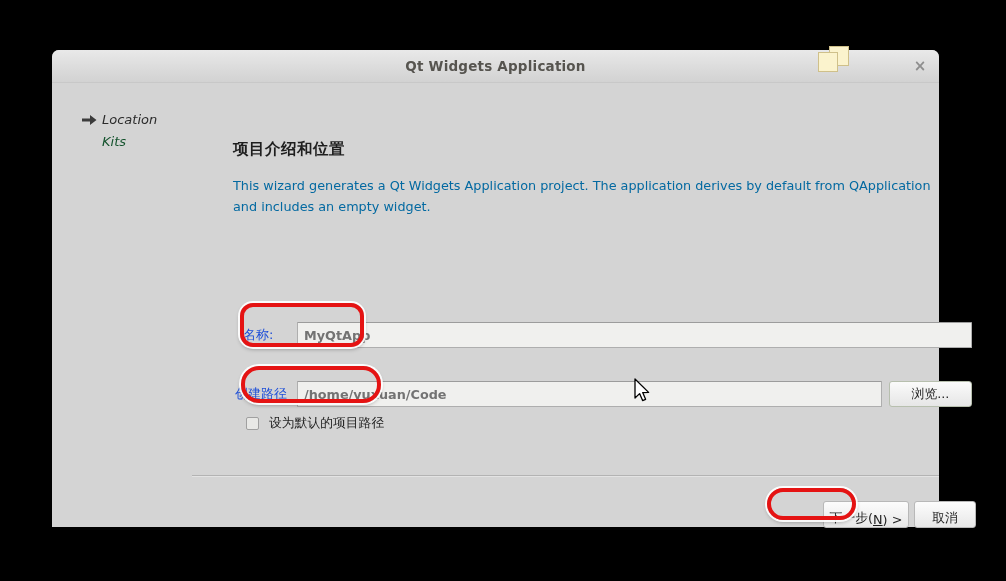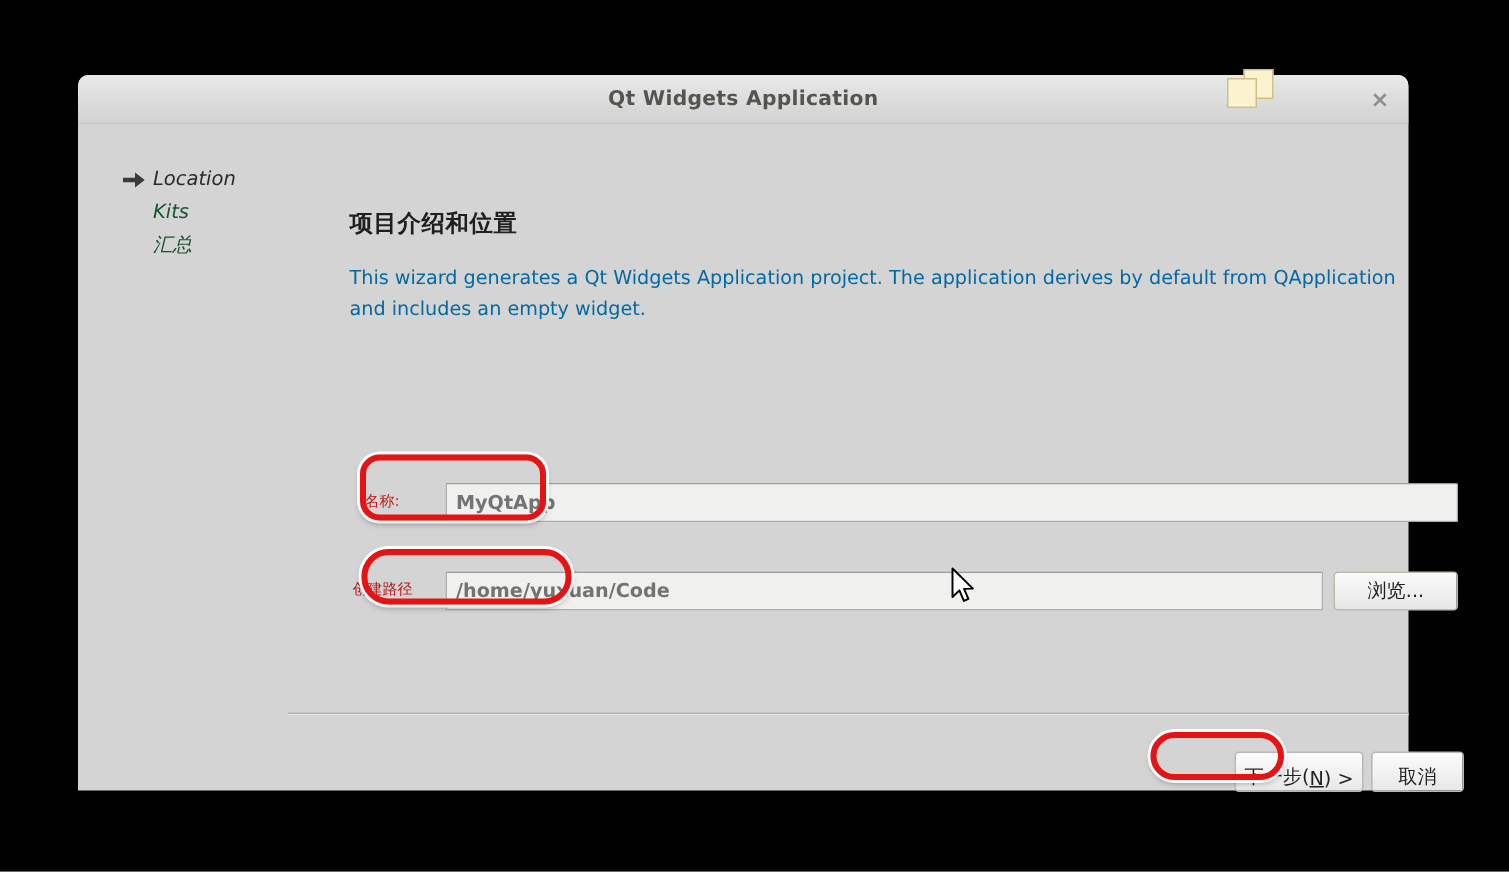--- a/index.html
+++ b/index.html
@@ -159,22 +159,22 @@
   .form-row {
     position: absolute;
     left: 0;
     height: 26px;
   }
   #row-name  { top: 239px; }
   #row-path  { top: 298px; }
 
   .form-label {
     position: absolute;
-    font-size: 10px;
-    color: #b91c1c;
+    font-size: 13px;
+    color: #1d4ed8;
     line-height: 26px;
     white-space: nowrap;
     user-select: none;
   }
   #label-name { left: 63px; }
   #label-path { left: 55px; }
 
   .text-input {
     position: absolute;
     height: 26px;
@@ -315,43 +315,44 @@
         <path d="M0 4 L8 4 L8 0.5 L14.5 5.5 L8 10.5 L8 7 L0 7 Z" fill="#3b3b3b"></path>
       </svg>
       <span>Location</span>
     </div>
 
     <div class="nav-item">
       <span>Kits</span>
     </div>
 
 
-    <div class="nav-item">
-      <span>汇总</span>
-    </div>
 
   </div>
 
   <div id="content">
 
     <div id="page-title">项目介绍和位置</div>
     <div id="page-desc">This wizard generates a Qt Widgets Application project. The application derives by default from QApplication and includes an empty widget.</div>
 
     <div class="form-row" id="row-name">
       <div class="form-label" id="label-name">名称:</div>
       <input class="text-input" id="input-name" type="text" value="MyQtApp" style="">
     </div>
 
     <div class="form-row" id="row-path">
       <div class="form-label" id="label-path">创建路径</div>
       <input class="text-input" id="input-path" type="text" value="/home/yuxuan/Code" style="">
     </div>
 
     <div id="browse-button">浏览...</div>
 
+    <div id="row-checkbox">
+      <div id="checkbox-box"></div>
+      <div id="checkbox-label">设为默认的项目路径</div>
+    </div>
 
     <div id="footer-sep"></div>
 
     <div class="dlg-button" id="next-button">
       <span>下一步(</span>
         <span class="accesskey">N</span>
         <span>) &gt;</span>
     </div>
 
     <div class="dlg-button" id="cancel-button">取消</div>

